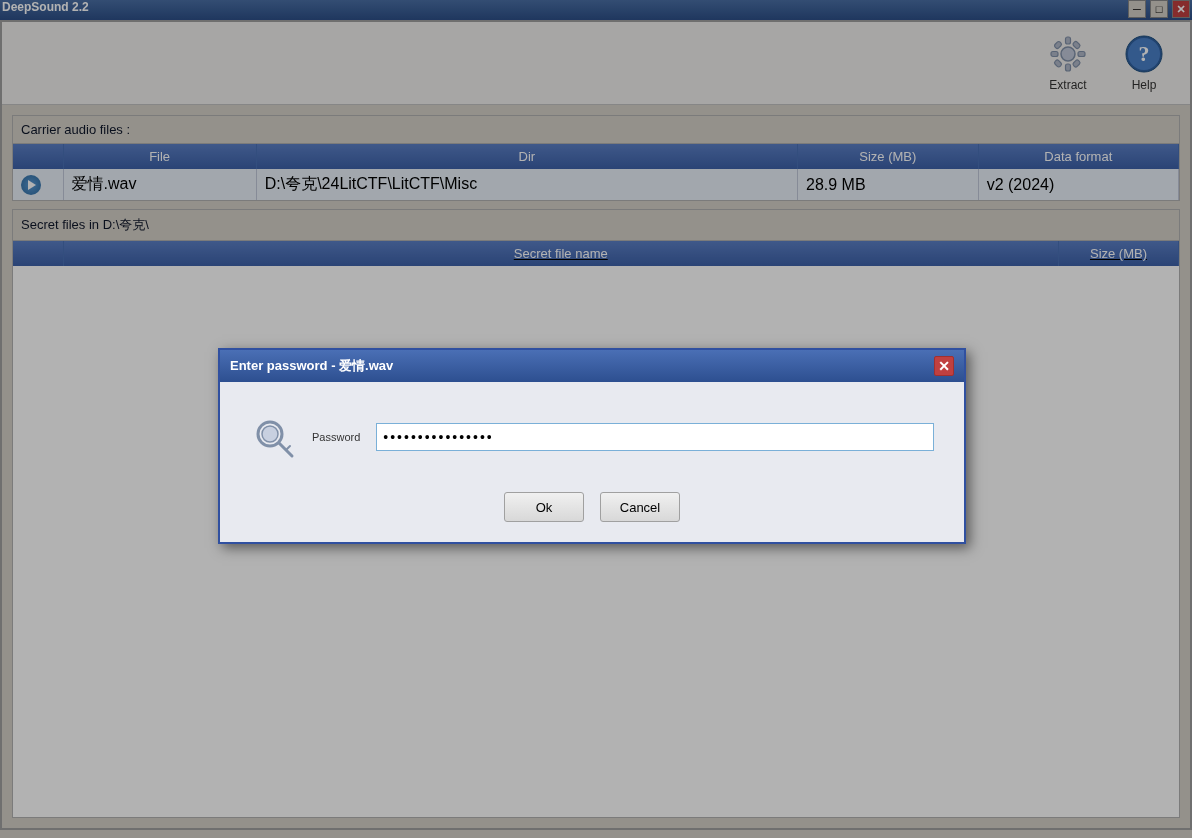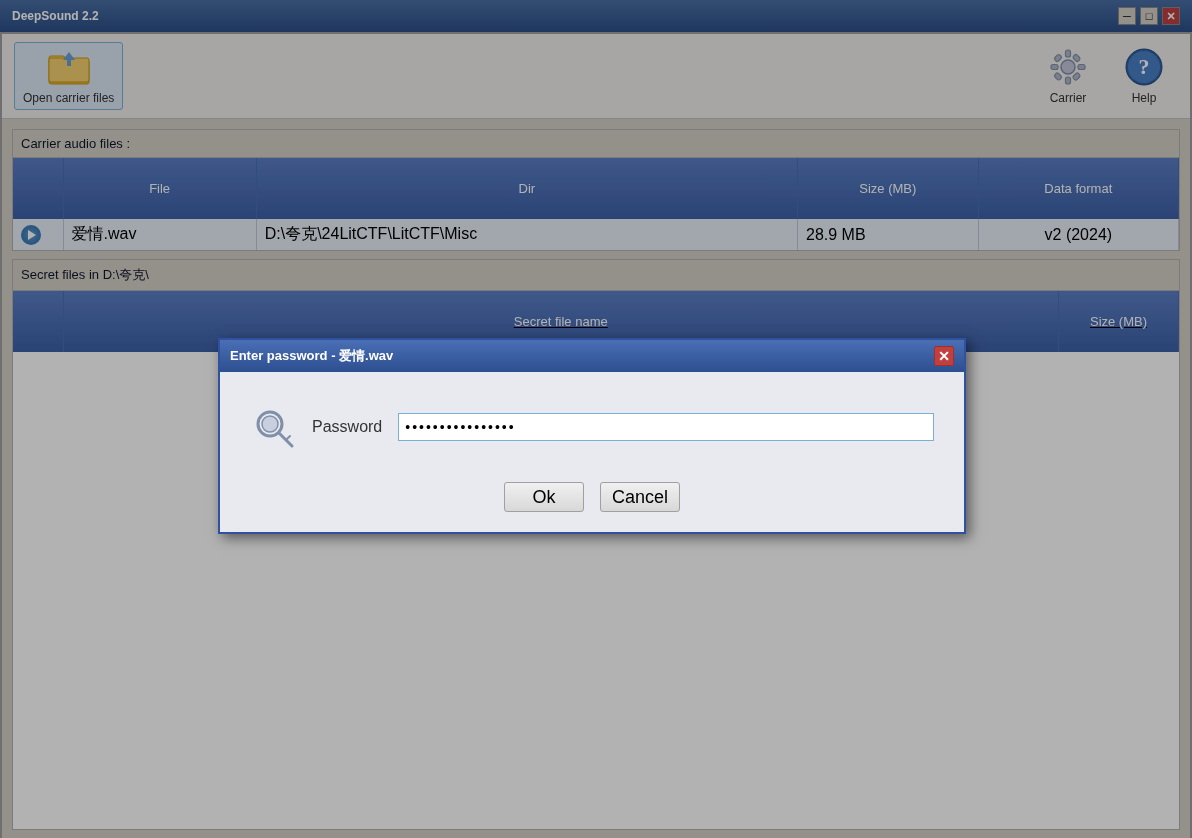--- a/index.html
+++ b/index.html
@@ -9,25 +9,25 @@
       background: #d4d0c8;
       width: 1192px;
       height: 838px;
       overflow: hidden;
       position: relative;
     }
 
     
     .title-bar {
       background: linear-gradient(to bottom, #4a6fa5, #2d4f87);
-      height: 32px;
-      display: flex;
-      align-items: center;
+      height: 20px;
+      display: flex;
+      align-items: flex-start;
       justify-content: space-between;
-      padding: 0 12px;
+      padding: 0 2px;
       color: white;
       font-size: 12px;
       font-weight: bold;
     }
     .title-bar-controls {
       display: flex;
       gap: 4px;
     }
     .title-bar-btn {
       width: 18px;
@@ -113,21 +113,21 @@
     .data-table {
       width: 100%;
       border-collapse: collapse;
       background: white;
     }
     .data-table thead tr {
       background: linear-gradient(to bottom, #5b7fc5, #3d61a8);
       color: white;
     }
     .data-table thead th {
-      padding: 23px 8px;
+      padding: 5px 8px;
       text-align: center;
       font-weight: normal;
       font-size: 13px;
       border-right: 1px solid #4a70b5;
     }
     .data-table thead th:first-child {
       width: 50px;
     }
     .data-table tbody tr {
       background: #e8f0f8;
@@ -190,21 +190,21 @@
       height: 100%;
       background: rgba(0,0,0,0.3);
       display: flex;
       align-items: flex-start;
       justify-content: flex-start;
       z-index: 100;
     }
     .modal {
       position: absolute;
       left: 218px;
-      top: 338px;
+      top: 348px;
       width: 748px;
       background: linear-gradient(to bottom, #5b7fc5, #4060a8);
       border: 2px solid #3050a0;
       box-shadow: 4px 4px 12px rgba(0,0,0,0.5);
     }
     .modal-title-bar {
       background: linear-gradient(to bottom, #4a6fb5, #2d4f90);
       padding: 6px 10px;
       color: white;
       font-size: 13px;
@@ -237,21 +237,21 @@
       margin-bottom: 30px;
     }
     .modal-key-icon {
       width: 50px;
       height: 50px;
       display: flex;
       align-items: center;
       justify-content: center;
     }
     .password-label {
-      font-size: 16px;
+      font-size: 11px;
       color: #333;
       margin-right: 4px;
       white-space: nowrap;
     }
     .password-input {
       flex: 1;
       height: 28px;
       border: 1px solid #7ab0d8;
       padding: 2px 6px;
       font-size: 14px;
@@ -263,21 +263,21 @@
       display: flex;
       justify-content: center;
       gap: 16px;
     }
     .modal-btn {
       width: 80px;
       height: 30px;
       background: linear-gradient(to bottom, #f0f0f0, #d8d8d8);
       border: 1px solid #a0a0a0;
       cursor: pointer;
-      font-size: 18px;
+      font-size: 13px;
       border-radius: 3px;
     }
 
     
     .toolbar-right {
       margin-left: auto;
       display: flex;
       gap: 8px;
     }
     .toolbar-right-item {
@@ -298,34 +298,20 @@
     <div class="title-bar-btn">─</div>
     <div class="title-bar-btn">□</div>
     <div class="title-bar-btn" style="background:#c04040; color:white;">✕</div>
   </div>
 </div>
 
 <div class="main-window">
 
   <div class="toolbar">
 
-    <div class="toolbar-item active">
-      <div class="toolbar-icon">
-
-        <svg width="44" height="38" viewBox="0 0 44 38">
-          <rect x="2" y="12" width="40" height="24" rx="2" fill="#e8b840" stroke="#c8980a" stroke-width="1"></rect>
-          <rect x="2" y="8" width="16" height="8" rx="2" fill="#f5d070" stroke="#c8980a" stroke-width="1"></rect>
-          <rect x="2" y="10" width="40" height="24" rx="2" fill="#f5d070" stroke="#c8980a" stroke-width="1"></rect>
-
-          <polygon points="22,4 28,12 16,12" fill="#6a9fd8"></polygon>
-          <rect x="20" y="12" width="4" height="6" fill="#6a9fd8"></rect>
-        </svg>
-      </div>
-      <span class="toolbar-label">Open carrier files</span>
-    </div>
 
 
 
 
     <div class="toolbar-right">
       <div class="toolbar-right-item">
         <div class="toolbar-icon">
           <svg width="42" height="42" viewBox="0 0 42 42">
             <circle cx="21" cy="21" r="7" fill="#c0c8d8" stroke="#8090a8" stroke-width="1.5"></circle>
             <g fill="#b0b8c8" stroke="#8090a8" stroke-width="1.2">
@@ -333,21 +319,21 @@
               <rect x="18.5" y="31" width="5" height="7" rx="2"></rect>
               <rect x="4" y="18.5" width="7" height="5" rx="2"></rect>
               <rect x="31" y="18.5" width="7" height="5" rx="2"></rect>
               <rect x="8.5" y="8.5" width="5" height="7" rx="2" transform="rotate(45 11 12)"></rect>
               <rect x="27" y="27" width="5" height="7" rx="2" transform="rotate(45 29.5 30.5)"></rect>
               <rect x="8.5" y="27" width="5" height="7" rx="2" transform="rotate(-45 11 30.5)"></rect>
               <rect x="27" y="8.5" width="5" height="7" rx="2" transform="rotate(-45 29.5 12)"></rect>
             </g>
           </svg>
         </div>
-        <span class="toolbar-label">Carrier</span>
+        <span class="toolbar-label">Extract</span>
       </div>
 
       <div class="toolbar-right-item">
         <div class="toolbar-icon">
           <svg width="42" height="42" viewBox="0 0 42 42">
             <circle cx="21" cy="21" r="18" fill="#3060a0" stroke="#205080" stroke-width="1"></circle>
             <circle cx="21" cy="21" r="16" fill="#4a80c8"></circle>
             <text x="21" y="28" text-anchor="middle" fill="white" font-size="22" font-weight="bold" font-family="serif">?</text>
           </svg>
         </div>
@@ -374,21 +360,21 @@
             </tr>
           </thead>
           <tbody>
             <tr>
               <td style="text-align:center;">
                 <div class="play-icon"></div>
               </td>
               <td>爱情.wav</td>
               <td>D:\夸克\24LitCTF\LitCTF\Misc</td>
               <td style="text-align:left;">28.9 MB</td>
-              <td style="text-align:center;">v2 (2024)</td>
+              <td style="text-align:left;">v2 (2024)</td>
             </tr>
           </tbody>
         </table>
       </div>
     </div>
 
     <div class="lower-section">
       <div class="section-header">
         <span>Secret files in D:\夸克\</span>
       </div>

